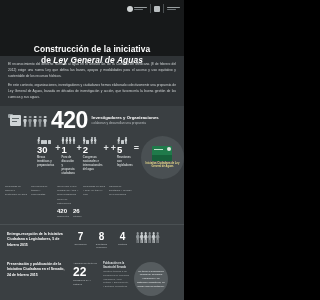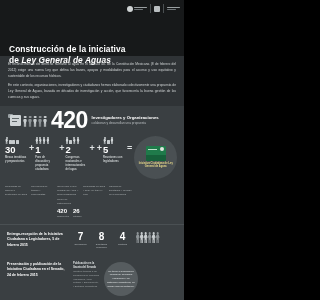--- a/index.html
+++ b/index.html
@@ -31,21 +31,21 @@
   .logo-txt span {
     display:block; height:1.4px; background:#9aa0a2; border-radius:1px;
   }
   .logo-txt span.l1 { width:13px; }
   .logo-txt span.l2 { width:9px; background:#6e7477; }
   .logo-div { width:1px; height:9px; background:#4a4f51; }
 
   .title-wrap { padding:6px 9px 0 9px; background:#17191a; }
   .title {
     font-size:8.4px; font-weight:bold; line-height:1.35;
-    color:#ffffff; letter-spacing:.1px;
+    color:#ffffff; letter-spacing:.1px;text-align:center;
   }
   .title em { font-style:italic; }
   .hdr-block { background:#17191a; height:56px; }
 
   
   .intro {
     background:#2f3336; padding:6px 8px 5px 8px;
   }
   .intro p {
     font-size:3.3px; line-height:1.75; color:#d2d6d7; text-align:justify;
@@ -91,21 +91,21 @@
     font-size:23px; font-weight:bold; color:#ffffff; line-height:.92;
     letter-spacing:-.6px;
   }
   .hero-txt { }
   .hero-txt .l1 { font-size:4.3px; font-weight:bold; color:#ffffff; line-height:1.3; }
   .hero-txt .l2 { font-size:3.2px; color:#b9bec0; line-height:1.4; }
 
   
   .eq {
     background:#3a3f42; padding:2px 5px 6px 5px;
-    display:flex; align-items:flex-start;
+    display:flex; align-items:flex-start;margin-left:32px;
   }
   .eq-item { display:flex; flex-direction:column; align-items:flex-start; width:23px; }
   .eq-icons { display:flex; align-items:flex-end; gap:.7px; height:8px; margin-bottom:1px; }
   .mini { width:3px; height:7px; position:relative; flex:none; }
   .mini .h { position:absolute; left:50%; top:0; transform:translateX(-50%);
              width:2px; height:2px; border-radius:50%; background:#cfd4d6; }
   .mini .b { position:absolute; left:50%; top:2.3px; transform:translateX(-50%);
              width:3px; height:5px; background:#cfd4d6;
              clip-path:polygon(18% 0,82% 0,100% 38%,78% 38%,78% 100%,56% 100%,56% 62%,44% 62%,44% 100%,22% 100%,22% 38%,0 38%); }
   .mini.s .h,.mini.s .b { background:#9198 9b; }
@@ -407,20 +407,25 @@
         </span>
       <span class="person dim">
           <span class="head"></span>
           <span class="body"></span>
         </span>
     </div>
   </div>
 
   <div class="tl2">
     <div class="tl-title">Presentación y publicación de la Iniciativa Ciudadana en el Senado, 24 de febrero 2015</div>
+    <div class="big-stat">
+      <div class="cap">Adhesión del texto de</div>
+      <div class="n">22</div>
+      <div class="cap">Senadores de 4 partidos</div>
+    </div>
     <div class="note">
       <div class="h">Publicación en la Gaceta del Senado</div>
       <div class="b">Iniciativa turnada a las comisiones de Recursos Hidráulicos, Agua Potable y Saneamiento, y Estudios Legislativos</div>
     </div>
     <div class="round-note">Se turnó a Comisiones Unidas de Recursos Hidráulicos y de Estudios Legislativos, en donde espera dictamen.</div>
   </div>
 
 </div>
 
 </body></html>

